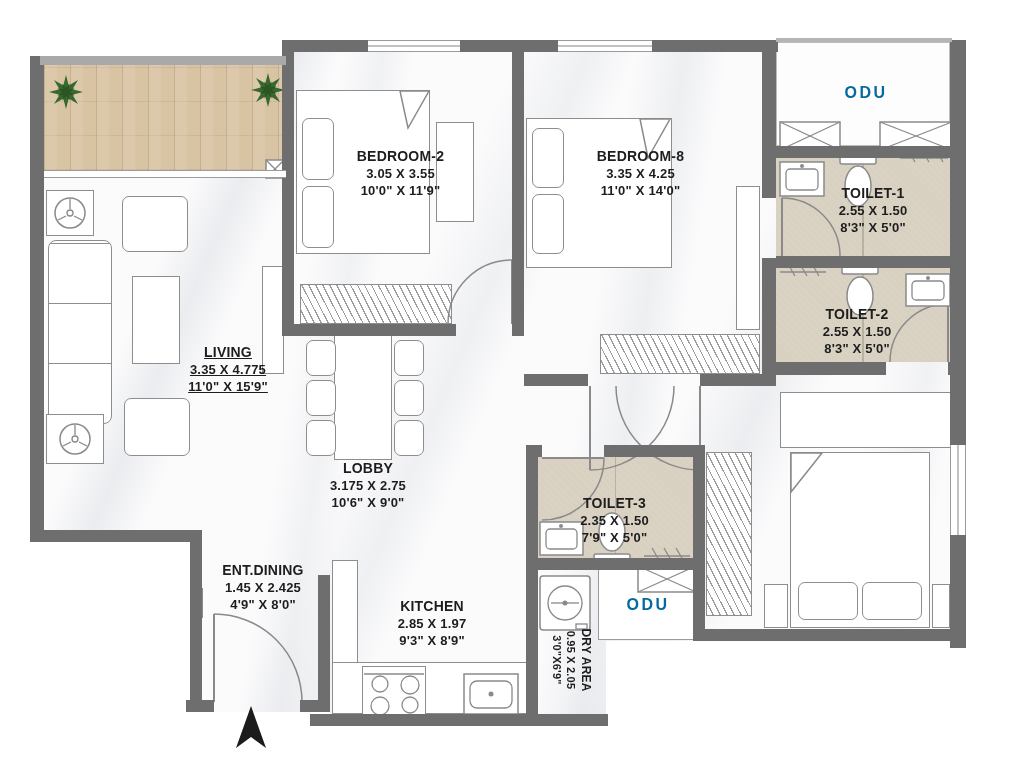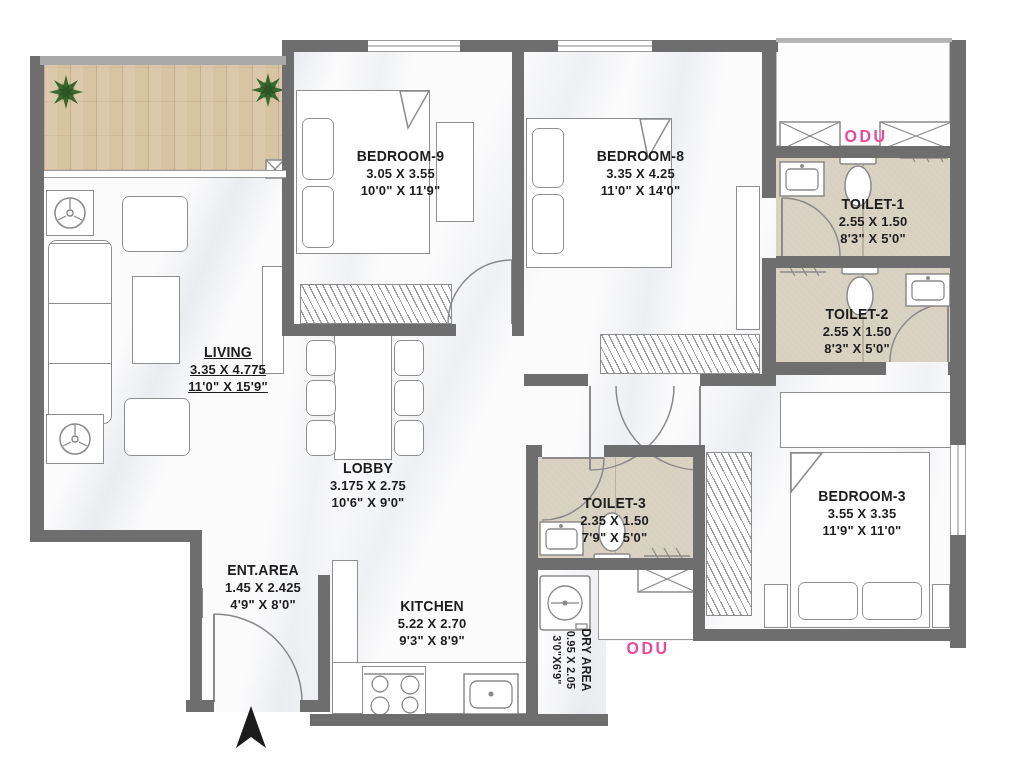--- a/index.html
+++ b/index.html
@@ -32,21 +32,21 @@
   .leaf{stroke:#8a8a8a;stroke-width:2;}
   .sym{fill:#fff;stroke:#8a8a8a;stroke-width:1.5;}
   .sym2{fill:none;stroke:#8a8a8a;stroke-width:1.3;}
   .dot{fill:#8a8a8a;}
   .label{position:absolute;z-index:7;text-align:center;color:#1d1d1d;line-height:1.28;letter-spacing:.2px;}
   .label .nm{font-weight:bold;font-size:14px;}
   .label .dm{font-weight:bold;font-size:13px;}
   .label.small .nm{font-size:12px;}
   .label.small .dm{font-size:11px;}
   .rot{transform:rotate(90deg);transform-origin:center center;}
-  .odu-label{position:absolute;z-index:7;color:#ec4899;font-weight:bold;font-size:16px;letter-spacing:2.5px;text-align:center;margin-top:44px;}
+  .odu-label{position:absolute;z-index:7;color:#0369a1;font-weight:bold;font-size:16px;letter-spacing:2.5px;text-align:center;}
 </style>
 </head>
 <body>
 
 <div id="plan">
 
   <div class="floor marble" style="left:30px;top:40px;width:936px;height:686px;"></div>
   <div class="floor wood" style="left:44px;top:64px;width:240px;height:106px;z-index:2;"></div>
   <div class="floor tile" style="left:776px;top:158px;width:174px;height:98px;z-index:2;"></div>
   <div class="floor tile" style="left:776px;top:268px;width:174px;height:94px;z-index:2;"></div>
@@ -278,69 +278,64 @@
     <g>
       <rect class="sym" x="638" y="566" width="58" height="26"></rect>
         <line class="sym2" x1="638" y1="566" x2="696" y2="592"></line>
         <line class="sym2" x1="638" y1="592" x2="696" y2="566"></line>
       </g>
 
     <polygon points="251,706 266,748 251,737 236,748" fill="#1c1c1c"></polygon>
   </svg>
 
   <div class="label" style="left:308px;top:148px;width:185px;">
-    <div class="nm">BEDROOM-9</div>
+    <div class="nm">BEDROOM-2</div>
     <div class="dm">3.05 X 3.55</div>
     <div class="dm">10'0" X 11'9"</div>
   </div>
   <div class="label" style="left:548px;top:148px;width:185px;">
     <div class="nm">BEDROOM-8</div>
     <div class="dm">3.35 X 4.25</div>
     <div class="dm">11'0" X 14'0"</div>
   </div>
-  <div class="label" style="left:798px;top:196px;width:150px;">
+  <div class="label" style="left:798px;top:185px;width:150px;">
     <div class="nm">TOILET-1</div>
     <div class="dm">2.55 X 1.50</div>
     <div class="dm">8'3" X 5'0"</div>
   </div>
   <div class="label" style="left:782px;top:306px;width:150px;">
     <div class="nm">TOILET-2</div>
     <div class="dm">2.55 X 1.50</div>
     <div class="dm">8'3" X 5'0"</div>
   </div>
   <div class="label" style="left:138px;top:344px;width:180px;text-decoration:underline;">
     <div class="nm">LIVING</div>
     <div class="dm">3.35 X 4.775</div>
     <div class="dm">11'0" X 15'9"</div>
   </div>
   <div class="label" style="left:278px;top:460px;width:180px;">
     <div class="nm">LOBBY</div>
     <div class="dm">3.175 X 2.75</div>
     <div class="dm">10'6" X 9'0"</div>
   </div>
   <div class="label" style="left:200px;top:562px;width:126px;">
-    <div class="nm">ENT.AREA</div>
+    <div class="nm">ENT.DINING</div>
     <div class="dm">1.45 X 2.425</div>
     <div class="dm">4'9" X 8'0"</div>
   </div>
   <div class="label" style="left:344px;top:598px;width:176px;">
     <div class="nm">KITCHEN</div>
-    <div class="dm">5.22 X 2.70</div>
+    <div class="dm">2.85 X 1.97</div>
     <div class="dm">9'3" X 8'9"</div>
   </div>
   <div class="label" style="left:542px;top:464px;width:145px;margin-top:31px;">
     <div class="nm">TOILET-3</div>
     <div class="dm">2.35 X 1.50</div>
     <div class="dm">7'9" X 5'0"</div>
   </div>
-  <div class="label" style="left:772px;top:488px;width:180px;">
-    <div class="nm">BEDROOM-3</div>
-    <div class="dm">3.55 X 3.35</div>
-    <div class="dm">11'9" X 11'0"</div>
-  </div>
   <div class="label small rot" style="left:507px;top:632px;width:116px;height:56px;">
     <div class="nm">DRY AREA</div>
     <div class="dm">0.95 X 2.05</div>
     <div class="dm">3'0"X6'9"</div>
   </div>
 
   <div class="odu-label" style="left:828px;top:84px;width:76px;">ODU</div>
   <div class="odu-label" style="left:612px;top:596px;width:72px;">ODU</div>
 
 </div>

